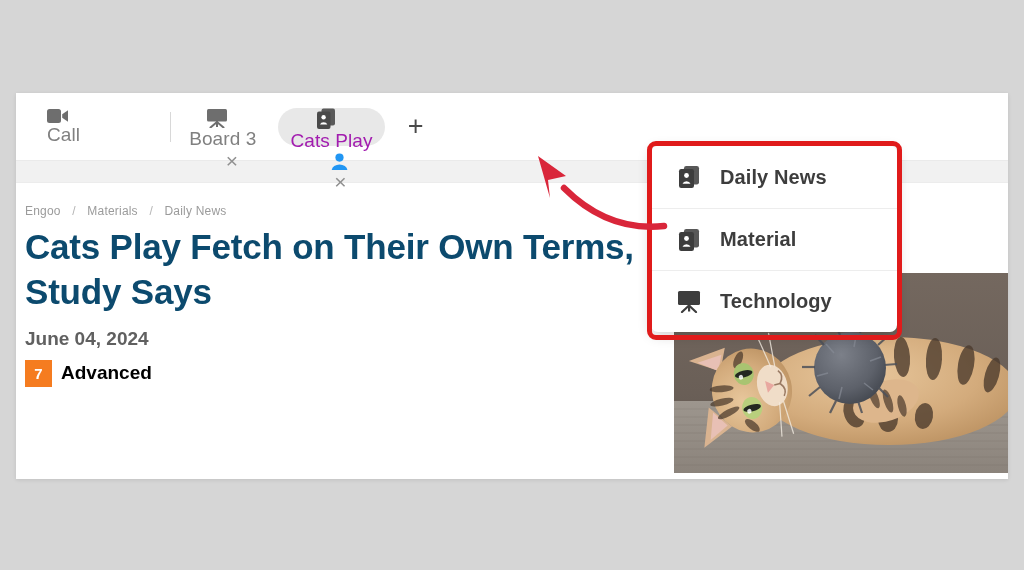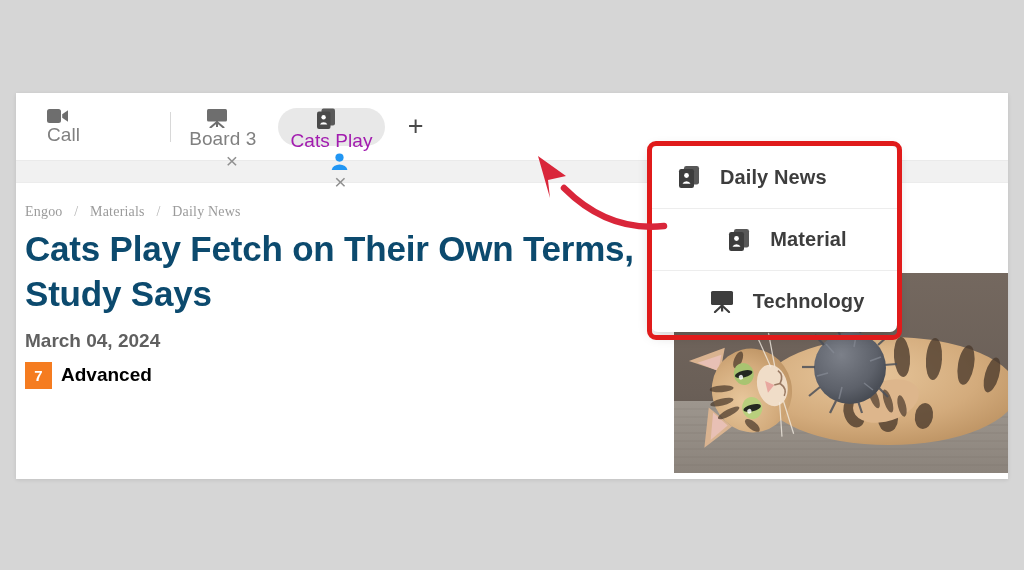--- a/index.html
+++ b/index.html
@@ -106,26 +106,25 @@
     border-top: 1px solid #eaeaea;
     border-bottom: 1px solid #ececec;
   }
 
   
   #lesson-content {
     position: relative;
     padding: 21px 0 0 9px;
   }
   #breadcrumb {
-    font-size: 14px;
+    font-size: 12px;
     color: #9b9b9b;
     letter-spacing: 0.2px;
     margin-bottom: 7px;
     white-space: nowrap;
-    font-family: Liberation Serif, serif;
   }
   #breadcrumb .sep { margin: 0 8px; color: #b5b5b5; }
 
   #lesson-title {
     font-size: 35px;
     font-weight: bold;
     color: #0c4a6e;
     line-height: 1.28;
     letter-spacing: -0.2px;
     max-width: 625px;
@@ -195,21 +194,21 @@
     z-index: 20;
   }
   .menuitem {
     display: flex;
     align-items: center;
     height: 62px;
     padding-left: 26px;
     box-sizing: border-box;
     cursor: pointer;
   }
-  .menuitem + .menuitem { border-top: 1px solid #ededed; justify-content: center; }
+  .menuitem + .menuitem { border-top: 1px solid #ededed; }
   .menuitem .micon {
     display: inline-flex;
     align-items: center;
     justify-content: center;
     width: 24px;
     margin-right: 19px;
     flex: 0 0 auto;
   }
   .menuitem .mlabel {
     font-size: 20px;
@@ -306,21 +305,21 @@
     <div id="breadcrumb">
       <span>Engoo</span>
       <span class="sep">/</span>
       <span>Materials</span>
       <span class="sep">/</span>
       <span>Daily News</span>
     </div>
 
     <h1 id="lesson-title">Cats Play Fetch on Their Own Terms, Study Says</h1>
 
-    <div id="lesson-date">March 04, 2024</div>
+    <div id="lesson-date">June 04, 2024</div>
 
     <div id="meta-row">
       <span id="level-badge">7</span>
       <span id="level-label">Advanced</span>
     </div>
   </div>
 
   <div id="hero-image">
     <svg width="334" height="200" viewBox="0 0 334 200">
       <defs>

